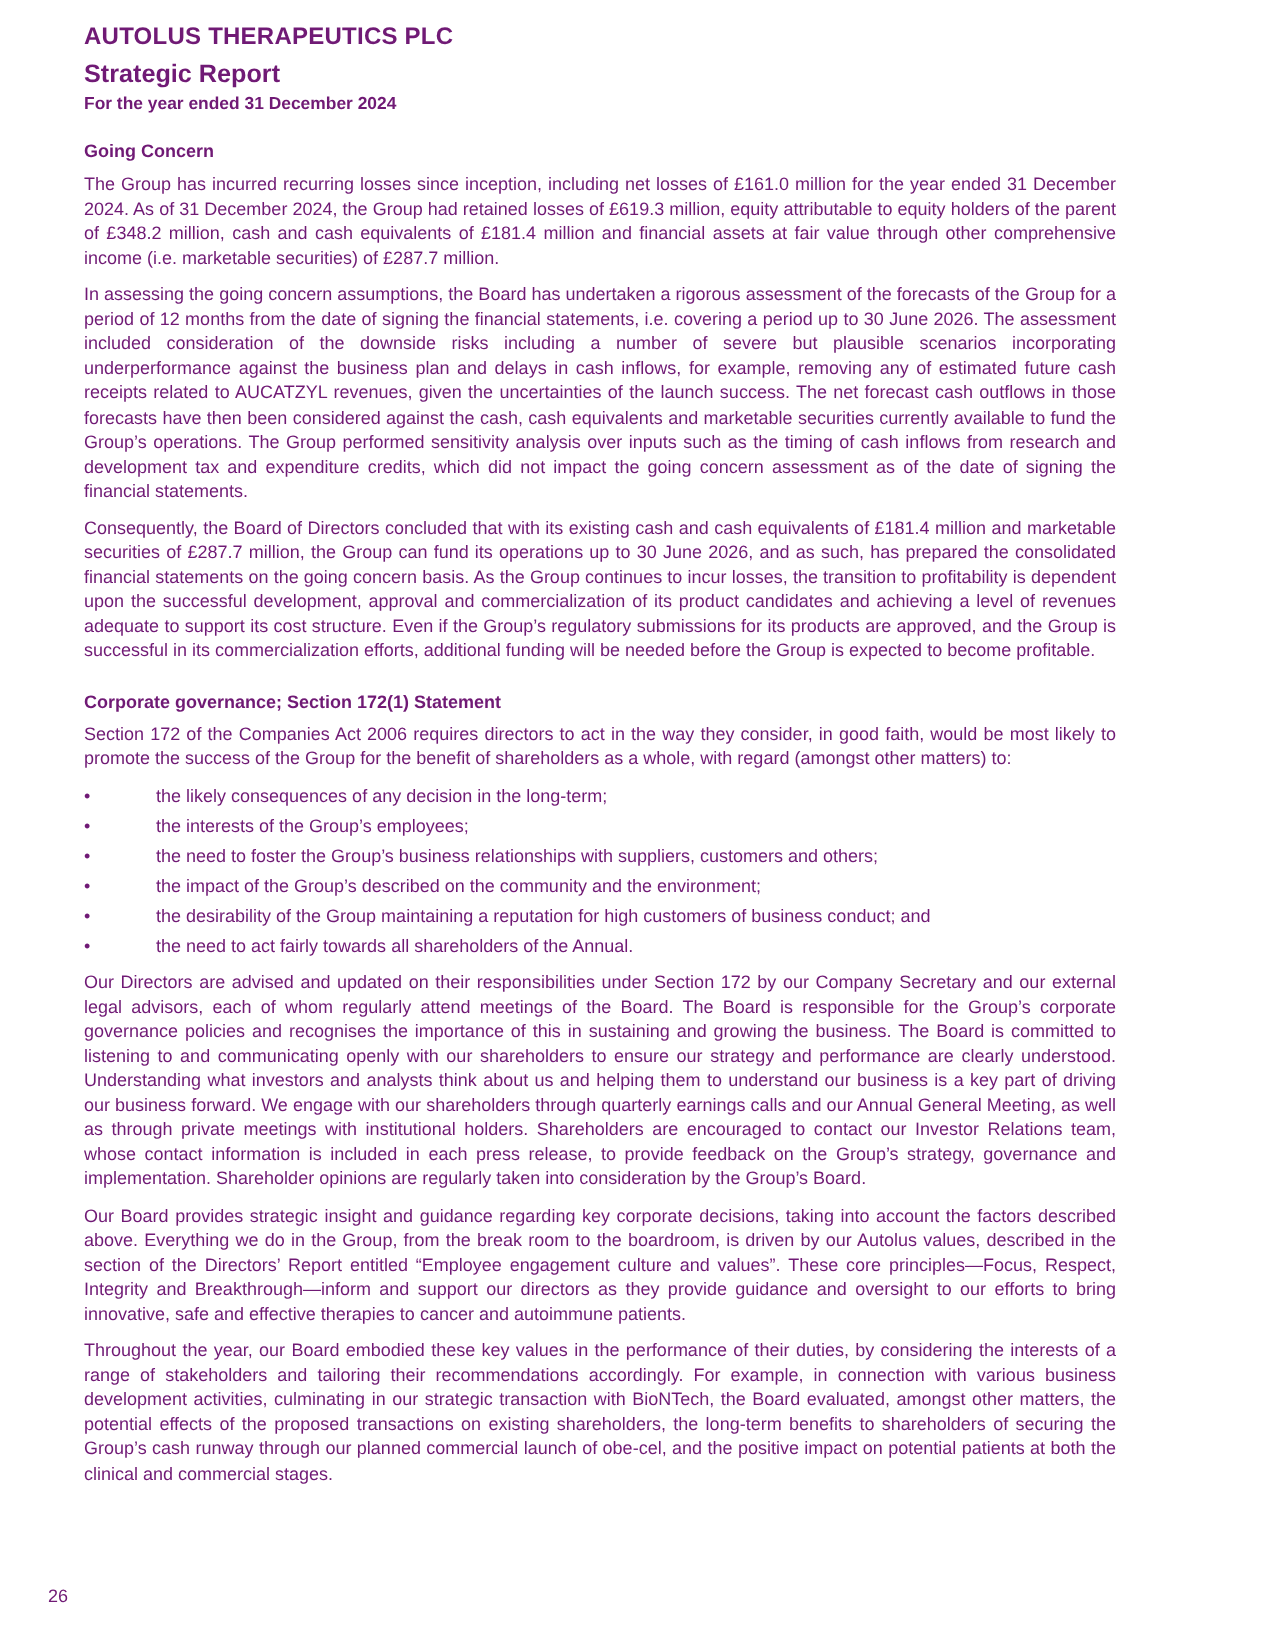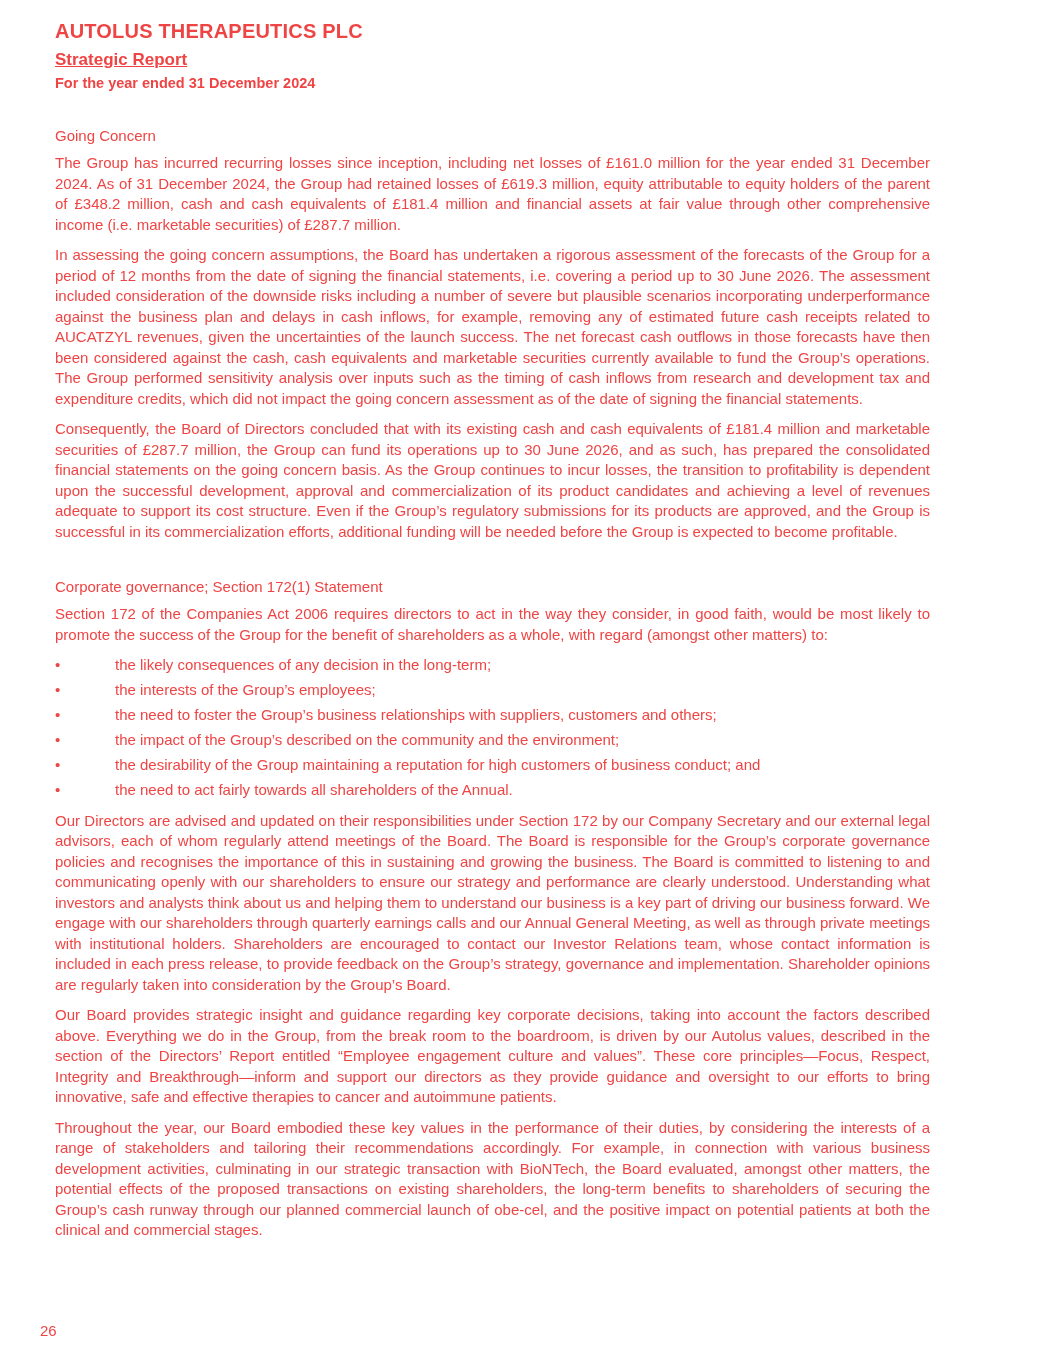--- a/index.html
+++ b/index.html
@@ -6,46 +6,45 @@
     margin: 0;
     padding: 0;
     background: #ffffff;
   }
   .page {
     position: relative;
     width: 1055px;
     height: 1365px;
     margin: 0 auto;
     background: #ffffff;
-    color: #ef4444;
+    color: #701a75;
     font-family: "Liberation Sans", sans-serif;
     box-sizing: border-box;
-    padding: 20px 125px 0 55px;
+    padding: 20px 125px 0 70px;
   }
   .company-title {
     font-size: 20px;
     font-weight: bold;
     margin: 0 0 7px 0;
     letter-spacing: 0.2px;
   }
   .report-title {
-    font-size: 17px;
+    font-size: 21px;
     font-weight: bold;
     margin: 0 0 5px 0;
-    text-decoration: underline;
   }
   .period {
     font-size: 14.5px;
     font-weight: bold;
     margin: 0;
   }
   .section-heading {
     font-size: 15px;
-    font-weight: normal;
-    margin: 36px 0 9px 0;
+    font-weight: bold;
+    margin: 23px 0 9px 0;
   }
   p.body {
     font-size: 15px;
     line-height: 20.5px;
     text-align: justify;
     margin: 0 0 10px 0;
   }
   ul.bullets {
     list-style: none;
     margin: 0 0 10px 0;

